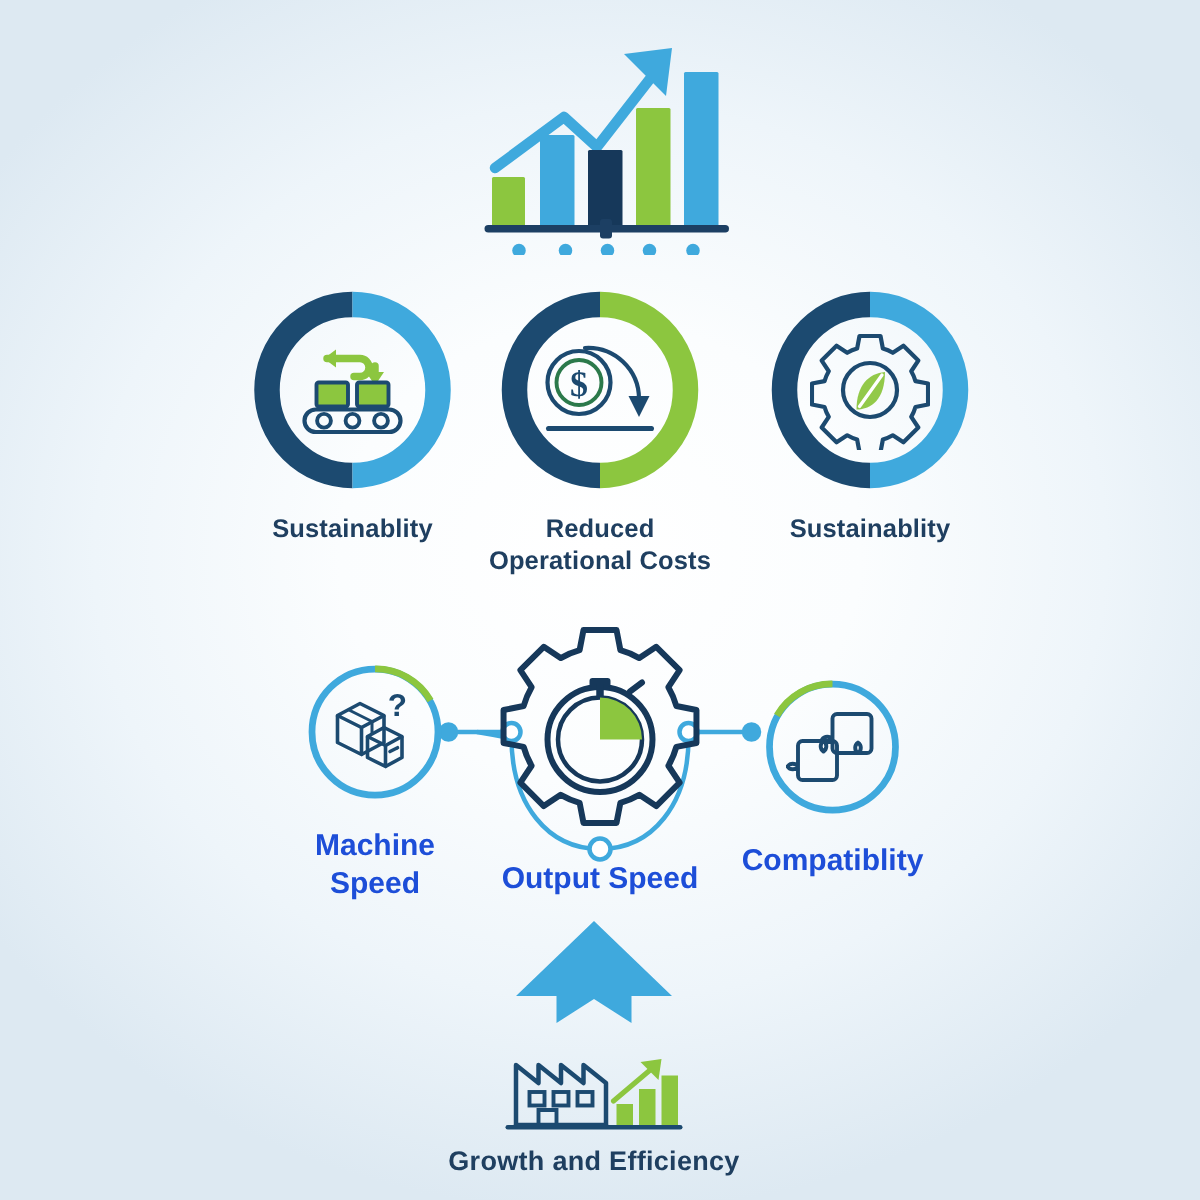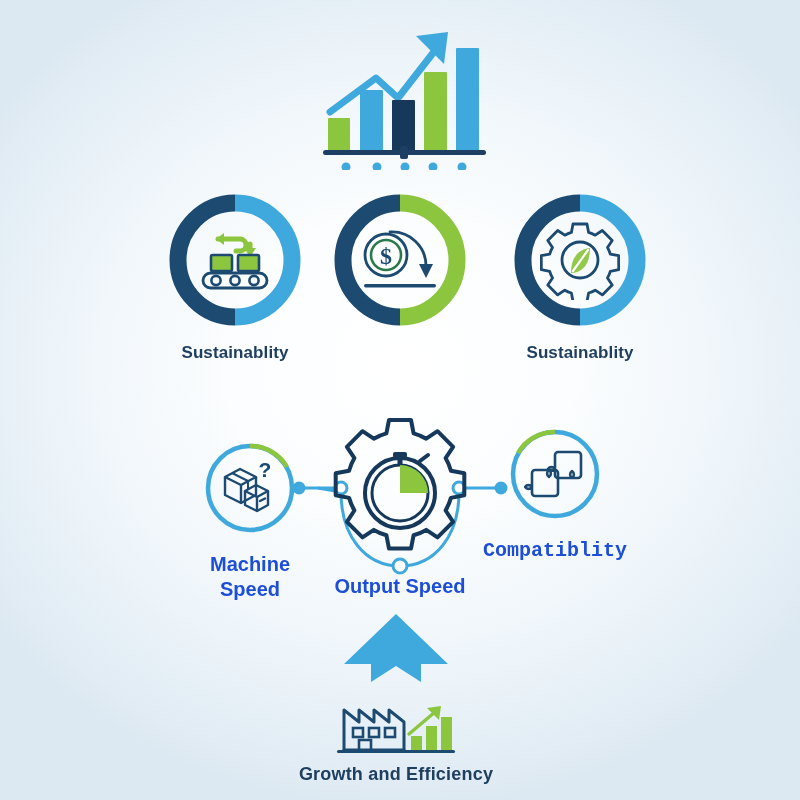--- a/index.html
+++ b/index.html
@@ -35,21 +35,21 @@
     line-height:1.25;
     letter-spacing:.1px;
   }
 
   
   .proc-row { position:absolute; left:0; top:418px; width:800px; height:200px; }
   .proc-connect { position:absolute; left:0; top:0; }
   .proc-node { position:absolute; text-align:center; }
   .proc-node.left { left:160px; top:22px; width:180px; }
   .proc-node.center { left:310px; top:-2px; width:180px; }
-  .proc-node.right { left:465px; top:8px; width:180px;font-family:Liberation Mono, monospace; }
+  .proc-node.right { left:465px; top:32px; width:180px; }
   .proc-circle { position:relative; width:96px; height:96px; margin:0 auto; }
   .proc-circle.big { width:150px; height:150px; }
   .proc-ic { position:absolute; left:50%; top:50%; transform:translate(-50%,-50%); }
   .proc-label {
     font-size:20px; font-weight:bold; color:#1d4ed8; line-height:1.25;
   }
   .proc-node.left .proc-label { margin-top:16px; }
   .proc-node.right .proc-label { margin-top:16px; }
   .proc-node.center .proc-label { margin-top:8px;text-align:center; }
 
@@ -128,20 +128,24 @@
 
           <circle cx="28" cy="31" r="21" fill="none" stroke="#1c4a70" stroke-width="2.8"></circle>
           <circle cx="28" cy="31" r="15" fill="none" stroke="#2c7a4b" stroke-width="2.6"></circle>
           <text x="28" y="40" font-family="'Liberation Serif', serif" font-size="24" font-weight="bold" fill="#1c4a70" text-anchor="middle">$</text>
 
           <path d="M32 8 A34 34 0 0 1 68 42" fill="none" stroke="#1c4a70" stroke-width="2.8" stroke-linecap="round"></path>
           <path d="M61 40 L68 54 L75 40 Z" fill="#1c4a70"></path>
 
           <rect x="6" y="60" width="72" height="3.4" rx="1.7" fill="#1c4a70"></rect>
         </svg>
+      </div>
+      <div class="ring-label">
+        <span>Reduced</span><br>
+        <span>Operational Costs</span>
       </div>
     </div>
 
     <div class="ring-item c">
       <div class="ring-wrap">
         <svg class="ring-svg" width="140" height="140" viewBox="0 0 140 140" xmlns="http://www.w3.org/2000/svg">
           <path d="M70 13 A57 57 0 0 0 70 127" fill="none" stroke="#1c4a70" stroke-width="17"></path>
           <path d="M70 13 A57 57 0 0 1 70 127" fill="none" stroke="#3fa9dd" stroke-width="17"></path>
         </svg>
         <svg class="ring-icon" width="80" height="80" viewBox="0 0 80 80" xmlns="http://www.w3.org/2000/svg">

